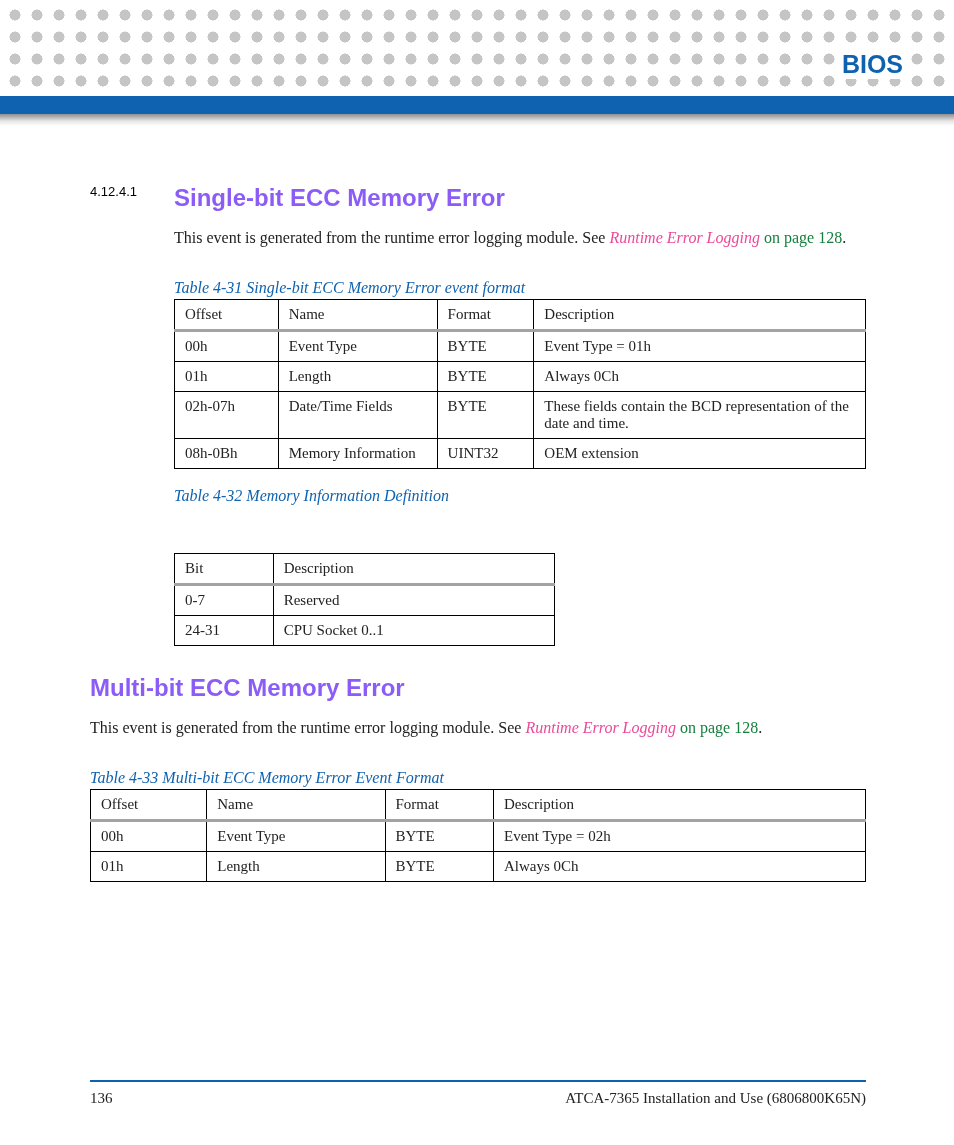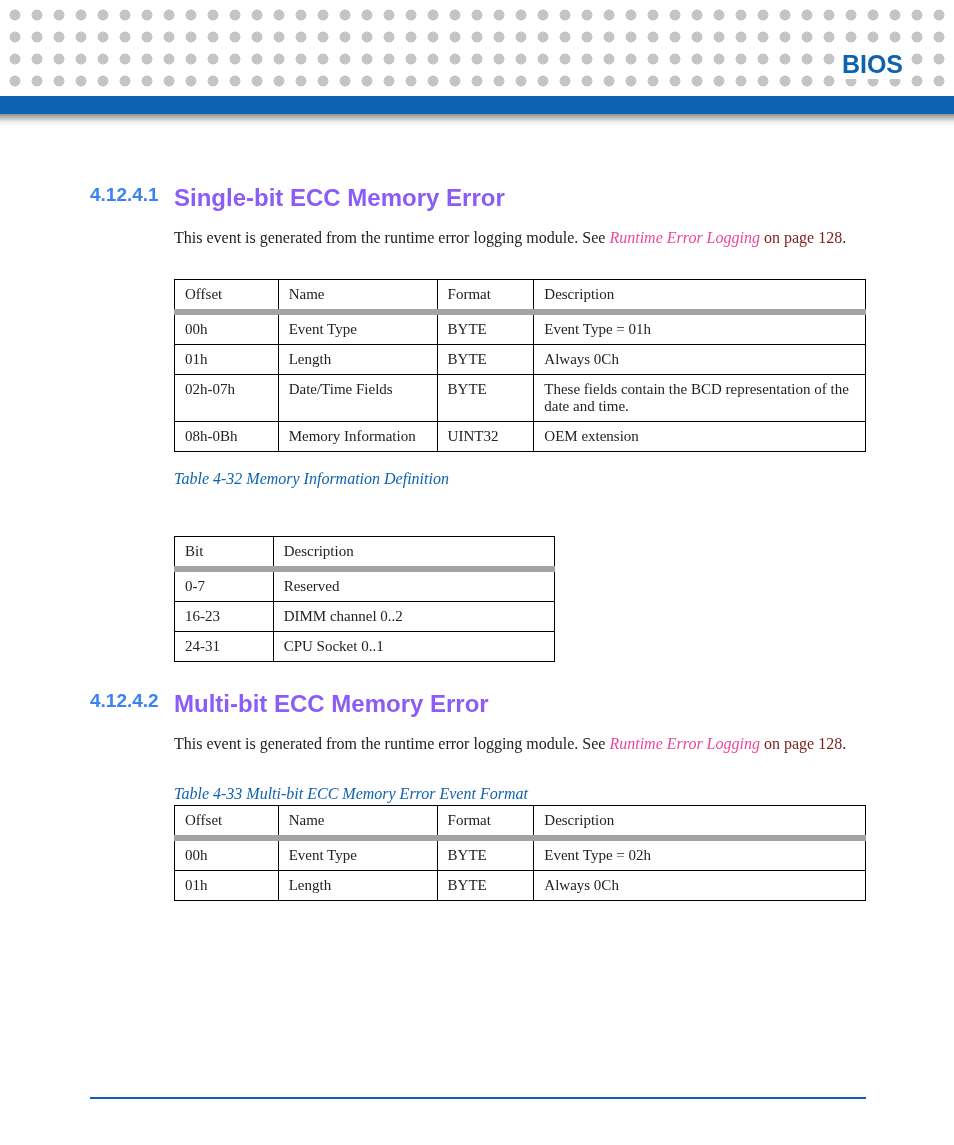--- a/index.html
+++ b/index.html
@@ -35,60 +35,60 @@
     background: linear-gradient(#8e8e8e, #e7e7e7 60%, #fff);
   }
   .page {
     padding: 28px 88px 0 90px;
   }
   .section { display: flex; margin-top: 30px; }
   .secnum {
     width: 84px;
     flex: 0 0 84px;
     font-family: Arial, Helvetica, sans-serif;
-    font-weight: 700;
-    font-size: 19px;
-    color: #3b82f6;
+    font-weight: 400;
+    font-size: 13px;
+    color: #000000;
   }
   .secbody { flex: 1; }
   .sectitle {
     font-family: Arial, Helvetica, sans-serif;
     font-weight: 700;
     font-size: 24px;
     color: #8b5cf6;
     margin-bottom: 14px;
   }
   .para {
     font-size: 16px;
     line-height: 1.45;
     color: #222;
     margin-bottom: 30px;
   }
   .xref { color: #ec4899; font-style: italic; }
-  .xref-plain { color: #7f1d1d; text-align: center; }
+  .xref-plain { color: #15803d; text-align: center; }
   .table-caption {
     font-style: italic;
     color: #0f62b0;
     font-size: 16px;
     margin: 18px 0 2px 0;
   }
   table {
     border-collapse: collapse;
     width: 100%;
     margin-bottom: 18px;
   }
   th, td {
     border: 1px solid #000;
     padding: 6px 10px;
     font-size: 15px;
     text-align: left;
     vertical-align: top;
   }
   thead th { font-weight: 400; }
-  thead tr { border-bottom: 6px solid #a3a3a3; }
+  thead tr { border-bottom: 3px solid #a3a3a3; }
   .t431 col.c1 { width: 15%; }
   .t431 col.c2 { width: 23%; }
   .t431 col.c3 { width: 14%; }
   .t431 col.c4 { width: 48%; }
   .t432 { width: 55%; margin-top: 48px; }
   .t432 col.c1 { width: 26%; }
   .t432 col.c2 { width: 74%; }
   .footer {
     position: absolute;
     left: 90px;
@@ -118,20 +118,21 @@
 <div class="page">
 
   <div class="section">
     <div class="secnum">4.12.4.1</div>
     <div class="secbody">
       <div class="sectitle">Single-bit ECC Memory Error</div>
       <p class="para">
         <span>This event is generated from the runtime error logging module. See </span><a class="xref">Runtime Error Logging</a><span class="xref-plain"> on page 128</span><span>.</span>
       </p>
 
+      <div class="table-caption">Table 4-31 Single-bit ECC Memory Error event format</div>
       <table class="t431">
         <colgroup>
             <col class="c1">
             <col class="c2">
             <col class="c3">
             <col class="c4">
           </colgroup>
         <thead>
             <tr>
           <th>Offset</th>
@@ -179,34 +180,29 @@
           <th>Bit</th>
           <th>Description</th>
         </tr>
           </thead>
         <tbody>
           <tr>
             <td>0-7</td>
             <td>Reserved</td>
           </tr>
           <tr>
-            <td>16-23</td>
-            <td>DIMM channel 0..2</td>
-          </tr>
-          <tr>
             <td>24-31</td>
             <td>CPU Socket 0..1</td>
           </tr>
         </tbody>
       </table>
     </div>
   </div>
 
   <div class="section" style="margin-top:10px;">
-    <div class="secnum">4.12.4.2</div>
     <div class="secbody">
       <div class="sectitle">Multi-bit ECC Memory Error</div>
       <p class="para">
         <span>This event is generated from the runtime error logging module. See </span><a class="xref">Runtime Error Logging</a><span class="xref-plain"> on page 128</span><span>.</span>
       </p>
 
       <div class="table-caption">Table 4-33 Multi-bit ECC Memory Error Event Format</div>
       <table class="t431">
         <colgroup>
             <col class="c1">
@@ -237,13 +233,17 @@
           </tr>
         </tbody>
       </table>
     </div>
   </div>
 
 </div>
 
 <div class="footer">
   <div class="footer-line"></div>
+  <div class="footer-row">
+    <span>136</span>
+    <span>ATCA-7365 Installation and Use (6806800K65N)</span>
+  </div>
 </div>
 
 </body></html>

